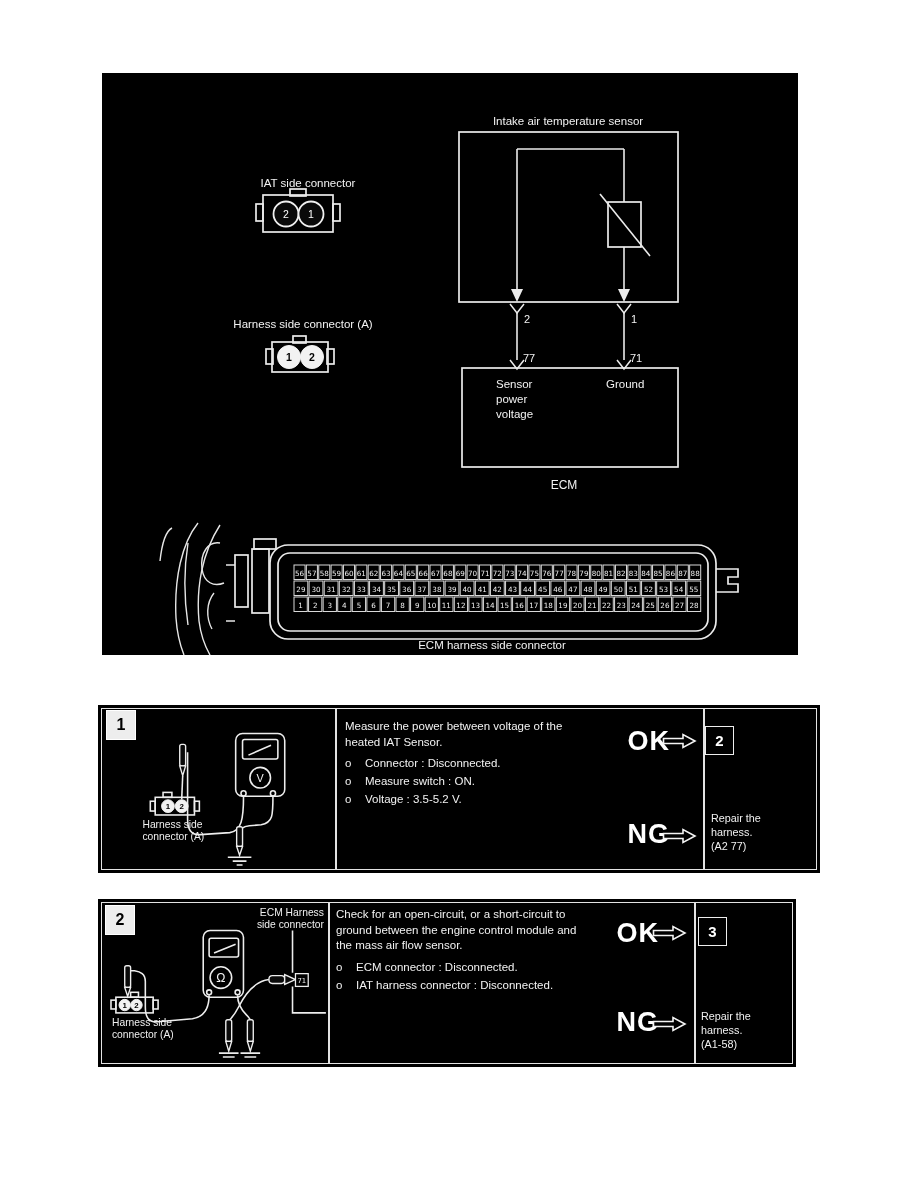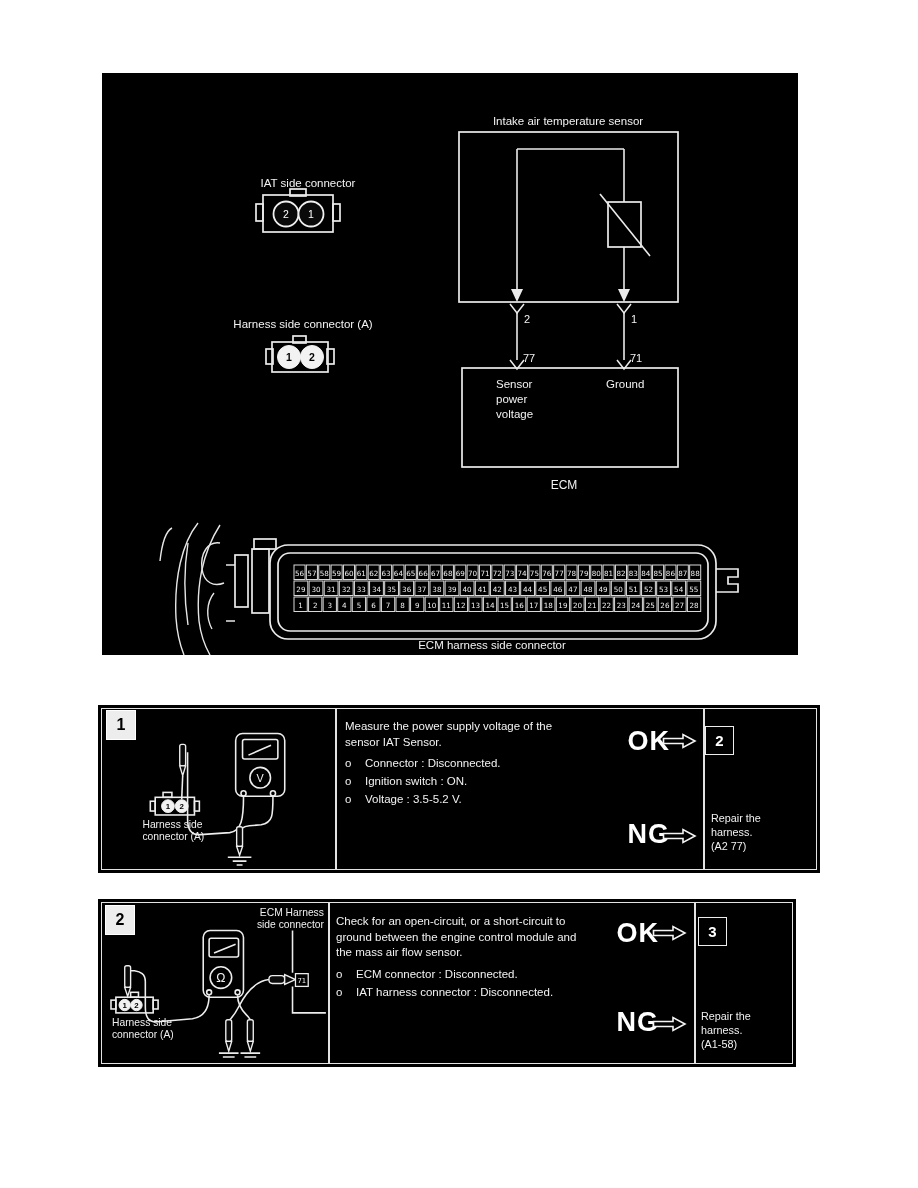--- a/index.html
+++ b/index.html
@@ -352,28 +352,28 @@
         <circle class="cpin" cx="65" cy="99" r="6.5"></circle>
         <circle class="cpin" cx="79" cy="99" r="6.5"></circle>
         <text class="cpin-t" x="65" y="102">1</text>
         <text class="cpin-t" x="79" y="102">2</text>
       </g>
       <text class="ilab" x="39" y="121">Harness side</text>
       <text class="ilab" x="39" y="134">connector (A)</text>
     </svg>
 
     <div class="desc" style="left:243px;top:10px;width:234px">
-      <p>Measure the power supply voltage of the sensor IAT Sensor.</p>
+      <p>Measure the power between voltage of the heated IAT Sensor.</p>
       <div class="bullet">
         <span class="mk">o</span>
         <span>Connector : Disconnected.</span>
       </div>
       <div class="bullet">
         <span class="mk">o</span>
-        <span>Ignition switch : ON.</span>
+        <span>Measure switch : ON.</span>
       </div>
       <div class="bullet">
         <span class="mk">o</span>
         <span>Voltage : 3.5-5.2 V.</span>
       </div>
     </div>
 
     <div class="okng" style="left:498px;top:17px">OK</div>
     <svg class="arrow-svg" style="left:560px;top:24px" width="35" height="16" viewBox="0 0 35 16">
       <path d="M1.5,5.5 H21 V1.5 L33,8 L21,14.5 V10.5 H1.5 Z" fill="#000" stroke="#f3f3f3" stroke-width="1.6"></path>
@@ -442,21 +442,21 @@
         <rect class="meter" x="27" y="91" width="8" height="5"></rect>
         <circle class="cpin" cx="21" cy="104" r="5.8"></circle>
         <circle class="cpin" cx="33" cy="104" r="5.8"></circle>
         <text class="cpin-t" x="21" y="107">1</text>
         <text class="cpin-t" x="33" y="107">2</text>
       </g>
       <text class="ilab" x="8" y="125">Harness side</text>
       <text class="ilab" x="8" y="138">connector (A)</text>
     </svg>
 
-    <div class="desc" style="left:234px;top:11px;width:252px">
+    <div class="desc" style="left:234px;top:4px;width:252px">
       <p>Check for an open-circuit, or a short-circuit to ground between the engine control module and the mass air flow sensor.</p>
       <div class="bullet">
         <span class="mk">o</span>
         <span>ECM connector : Disconnected.</span>
       </div>
       <div class="bullet">
         <span class="mk">o</span>
         <span>IAT harness connector : Disconnected.</span>
       </div>
     </div>

